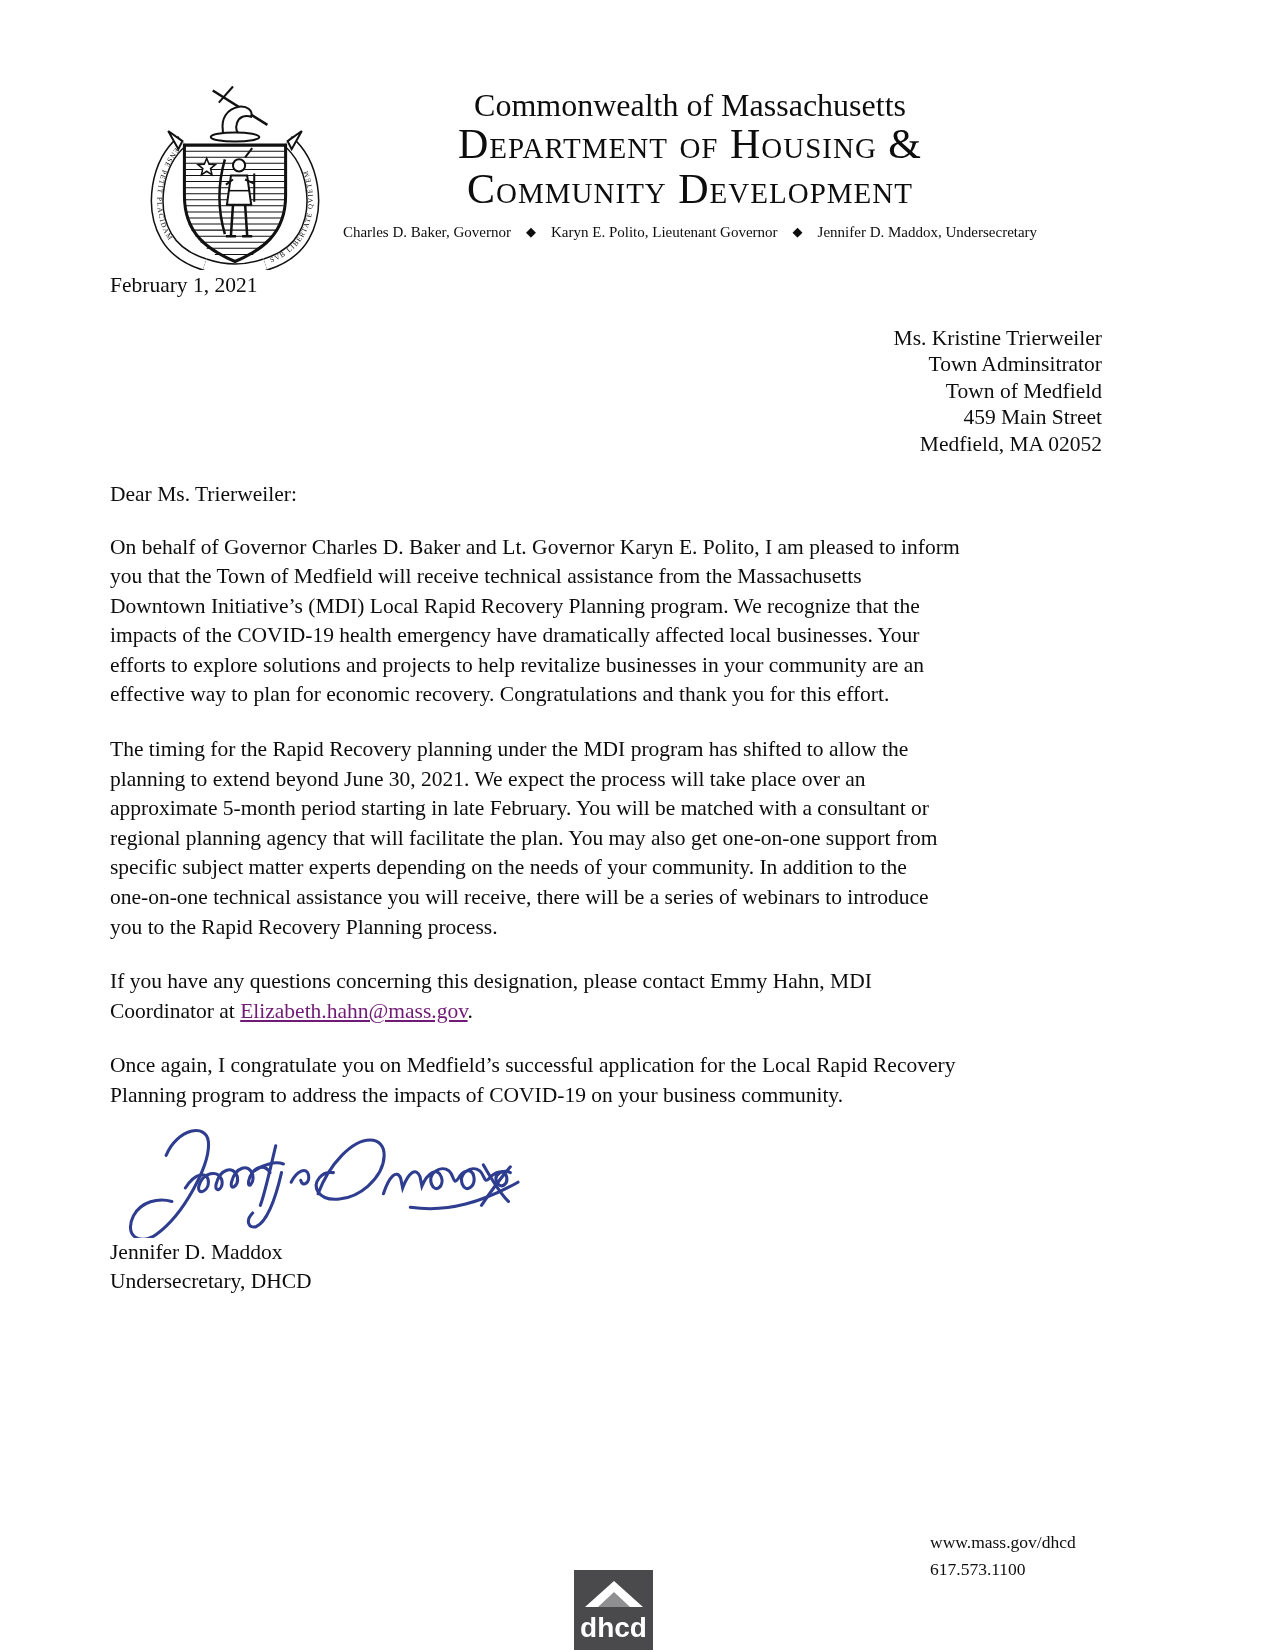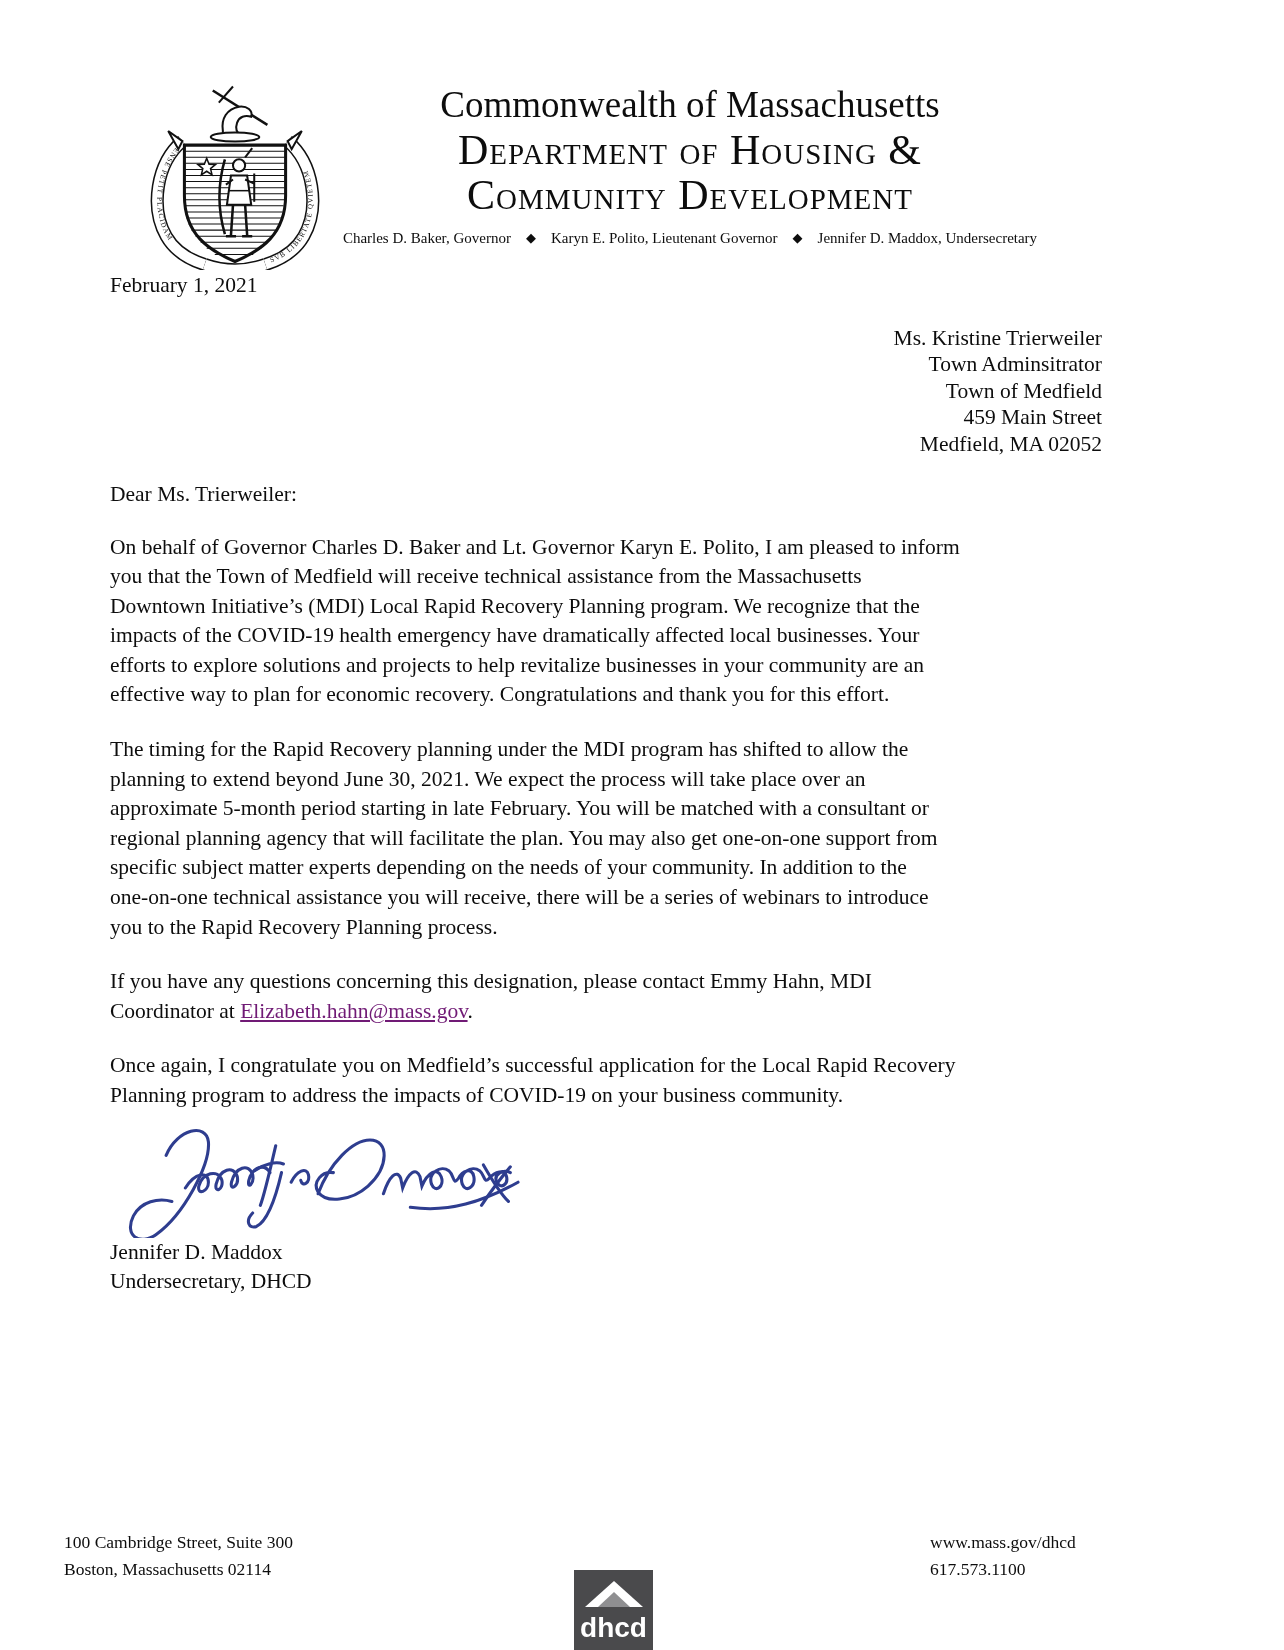--- a/index.html
+++ b/index.html
@@ -8,26 +8,25 @@
     width:1284px;height:1650px;
     margin:0 auto;
     background:#ffffff;
     color:#0d0d0d;
     font-family:"Liberation Serif", serif;
     overflow:hidden;
   }
   
   .seal{position:absolute;left:148px;top:82px;width:172px;height:188px;}
   .header-text{position:absolute;left:318px;top:88px;width:744px;text-align:center;}
-  .org-parent{font-size:37px;line-height:34px;font-family:Liberation Serif, serif;}
+  .org-parent{font-size:32px;line-height:34px;font-family:Liberation Serif, serif;}
   .dept{
     font-variant:small-caps;
     font-size:42px;line-height:45px;
     letter-spacing:1px;
-    margin-top:6px;
   }
   .officials{font-size:15px;line-height:18px;margin-top:11px;white-space:nowrap;}
   .diamond{font-size:13px;margin:0 15px;position:relative;top:-1px;}
   
   .content{
     position:absolute;left:110px;top:272px;width:992px;
     font-size:21.5px;line-height:26.5px;
   }
   .recipient{margin-top:26px;white-space:pre-line;text-align:right;}
   .salutation{margin-top:24px;}
@@ -148,24 +147,20 @@
         <path d="M386,54 C394,68 402,82 412,92 M414,56 C402,70 392,84 384,96"></path>
       </g>
     </svg>
 
     <div class="signer">
       <div>Jennifer D. Maddox</div>
       <div>Undersecretary, DHCD</div>
     </div>
   </div>
 
-  <div class="footer-left">
-    <div>100 Cambridge Street, Suite 300</div>
-    <div>Boston, Massachusetts  02114</div>
-  </div>
 
   <div class="footer-right">
     <div>www.mass.gov/dhcd</div>
     <div>617.573.1100</div>
   </div>
 
   <div class="dhcd-logo">
     <svg viewBox="0 0 79 80" width="79" height="80">
       <polygon points="40,11 69,37 11,37" fill="#ffffff"></polygon>
       <polygon points="40,22 56,37 24,37" fill="#8f8f91"></polygon>

